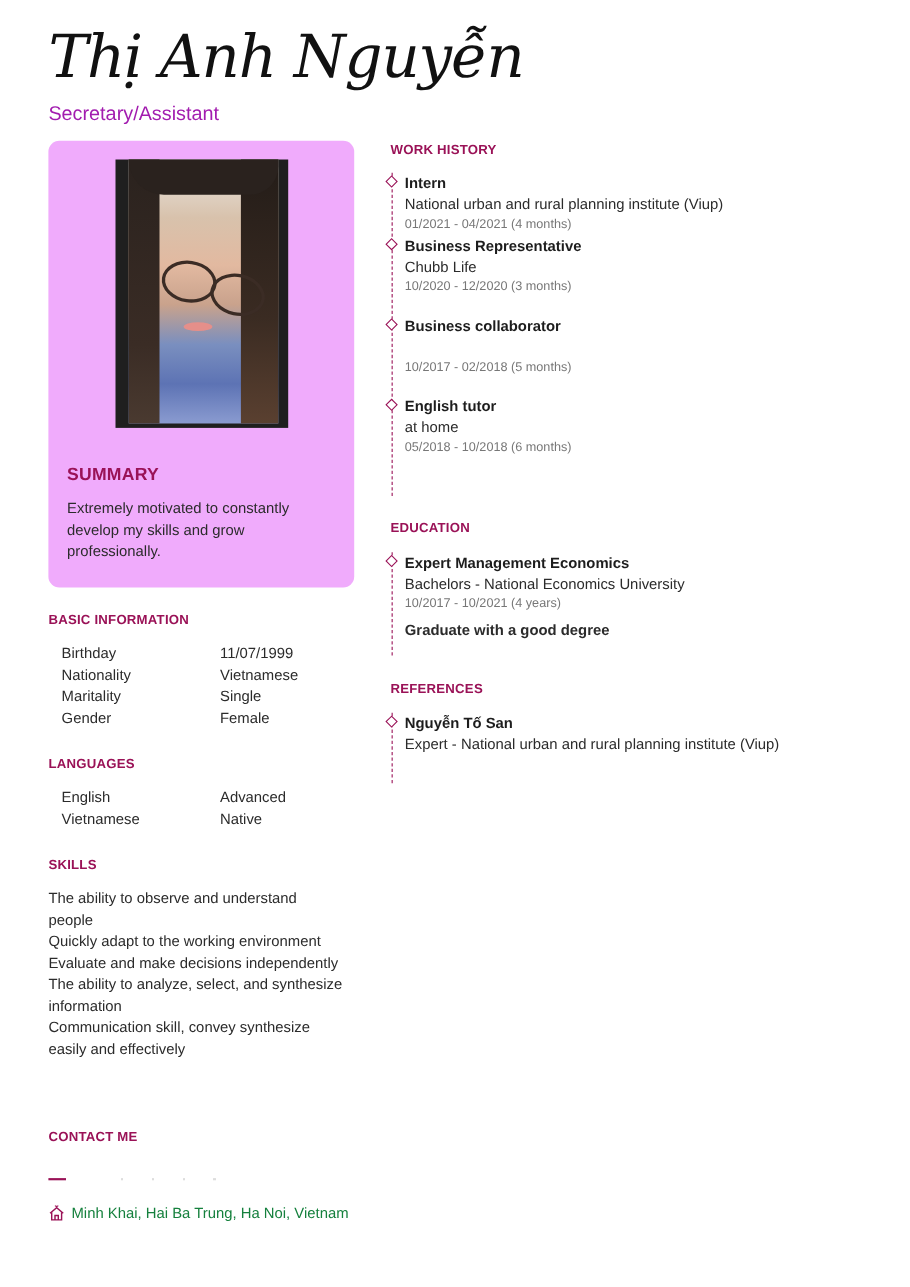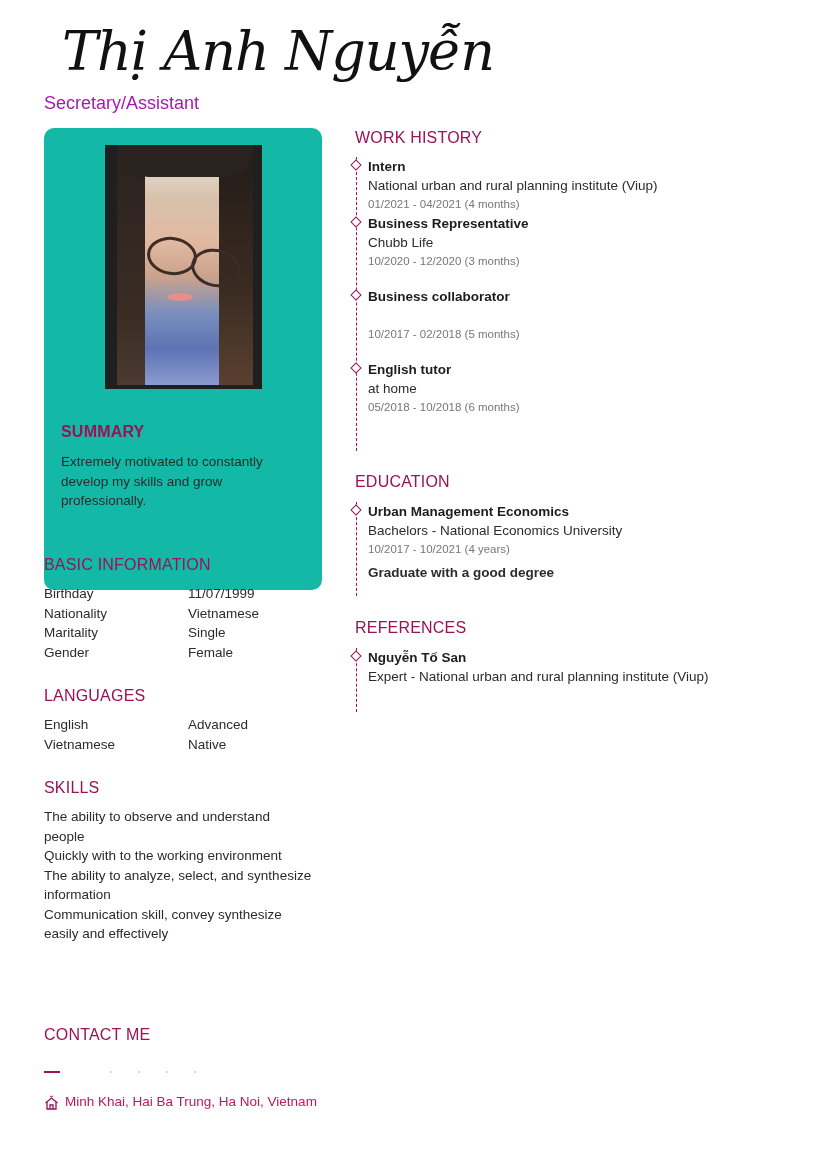--- a/index.html
+++ b/index.html
@@ -1,47 +1,47 @@
 <!DOCTYPE html>
 <html><head>
 <meta charset="utf-8">
 <style>
   html, body { margin:0; padding:0; background:#ffffff; }
   body { width:827px; height:1170px; position:relative; overflow:hidden;
          font-family:"Liberation Sans", "DejaVu Sans", sans-serif; color:#2b2b2b; }
   .name { position:absolute; left:44px; top:22px; font-family:"DejaVu Serif", serif;
-          font-style:italic; font-size:54px; letter-spacing:-1px; color:#111; line-height:1.1;margin-left:18px; }
+          font-style:italic; font-size:54px; letter-spacing:-1px; color:#111; line-height:1.1; }
   .title { position:absolute; left:44px; top:93px; font-size:18px; color:#a21caf; }
 
-  .left-card { position:absolute; left:44px; top:128px; width:278px; height:462px;
-               background:#14b8a6; border-radius:10px; }
+  .left-card { position:absolute; left:44px; top:128px; width:278px; height:406px;
+               background:#f0abfc; border-radius:10px; }
   .photo { position:absolute; left:61px; top:17px; width:157px; height:244px; background:#1f1f1f; }
   .photo-inner { position:absolute; left:12px; top:0; width:136px; height:240px;
      background:linear-gradient(180deg,#e9e6e2 0%,#d8c2ac 22%,#e2b9a0 40%,#c9a28c 55%,#7a8fbf 70%,#5d73b4 85%,#8a9bd0 100%); }
   .hair-l { position:absolute; left:0; top:0; width:28px; height:240px; background:linear-gradient(180deg,#2a221e,#3a2c25 70%,#4a3a30); }
   .hair-r { position:absolute; right:0; top:0; width:34px; height:240px; background:linear-gradient(180deg,#231c18,#3a2b22 60%,#5a4030); }
   .hair-top { position:absolute; left:0; top:0; width:136px; height:32px; background:#2a221e; border-radius:0 0 40px 50px; }
   .glass { position:absolute; top:92px; width:44px; height:32px; border:3px solid #3b2c25; border-radius:50%; }
   .glass.l { left:30px; transform:rotate(8deg); }
   .glass.r { left:74px; top:104px; transform:rotate(12deg); }
   .lips { position:absolute; left:50px; top:148px; width:26px; height:8px; background:#e58f8a; border-radius:50%; }
 
   .card-sec-title { position:absolute; left:17px; font-size:16px; font-weight:bold; color:#9a1257; letter-spacing:0.2px; }
   .card-text { position:absolute; left:17px; top:324px; width:240px; font-size:13.5px; line-height:19.5px; color:#2b2b2b; }
 
-  .sec-title { position:absolute; font-size:16px; font-weight:normal; color:#9a1257; letter-spacing:0.2px; }
+  .sec-title { position:absolute; font-size:12px; font-weight:bold; color:#9a1257; letter-spacing:0.2px; }
   .kv { position:absolute; left:44px; font-size:13.5px; line-height:19.5px; color:#2b2b2b; }
   .kv .row { display:flex; }
-  .kv .k { width:144px; }
+  .kv .k { width:144px;margin-left:12px; }
   .skills { position:absolute; left:44px; top:807px; width:270px; font-size:13.5px; line-height:19.5px; color:#2b2b2b; }
 
   .contact-line { position:absolute; left:44px; top:1071px; width:16px; height:1.5px; background:#9a1257; }
   .contact-dots { position:absolute; left:110px; top:1071px; width:90px; height:2px;
      background:repeating-linear-gradient(90deg,#ddd 0 2px,transparent 2px 28px); }
-  .contact-row { position:absolute; left:44px; top:1094px; display:flex; font-size:13.5px; color:#be185d; }
+  .contact-row { position:absolute; left:44px; top:1094px; display:flex; align-items:center; font-size:13.5px; color:#15803d; }
   .contact-row svg { margin-right:6px; }
 
   .timeline { position:absolute; left:355px; }
   .tl-line { position:absolute; left:1px; top:0; width:0; border-left:1.5px dashed #9a1257; }
   .tl-item { position:relative; padding-left:13px; }
   .tl-dot { position:absolute; left:-3px; top:4px; width:6px; height:6px; border:1.5px solid #9a1257;
             background:#fff; transform:rotate(45deg); }
   .tl-title { font-size:13.5px; font-weight:bold; color:#1d1d1d; line-height:19px; }
   .tl-sub { font-size:13.5px; color:#2b2b2b; line-height:19px; min-height:19px; }
   .tl-date { font-size:11.5px; color:#777; line-height:19px; }
@@ -96,21 +96,22 @@
     </div>
   <div class="row">
       <span class="k">Vietnamese</span>
       <span>Native</span>
     </div>
 </div>
 
 <div class="sec-title" style="left:44px;top:779px">SKILLS</div>
 <div class="skills">
   <div>The ability to observe and understand people</div>
-  <div>Quickly with to the working environment</div>
+  <div>Quickly adapt to the working environment</div>
+  <div>Evaluate and make decisions independently</div>
   <div>The ability to analyze, select, and synthesize information</div>
   <div>Communication skill, convey synthesize easily and effectively</div>
 </div>
 
 <div class="sec-title" style="left:44px;top:1026px">CONTACT ME</div>
 <div class="contact-line"></div>
 <div class="contact-dots"></div>
 <div class="contact-row">
   <svg width="15" height="16" viewBox="0 0 15 16">
     <path d="M6 2 Q7.5 3.5 9 2" stroke="#9a1257" fill="none" stroke-width="1"></path>
@@ -148,21 +149,21 @@
     <div class="tl-sub">at home</div>
     <div class="tl-date">05/2018 - 10/2018 (6 months)</div>
   </div>
 </div>
 
 <div class="sec-title" style="left:355px;top:473px">EDUCATION</div>
 <div class="timeline" style="top:502px">
   <div class="tl-line" style="height:94px"></div>
   <div class="tl-item">
     <div class="tl-dot"></div>
-    <div class="tl-title">Urban Management Economics</div>
+    <div class="tl-title">Expert Management Economics</div>
     <div class="tl-sub">Bachelors - National Economics University</div>
     <div class="tl-date">10/2017 - 10/2021 (4 years)</div>
     <div class="tl-note">Graduate with a good degree</div>
   </div>
 </div>
 
 <div class="sec-title" style="left:355px;top:619px">REFERENCES</div>
 <div class="timeline" style="top:648px">
   <div class="tl-line" style="height:64px"></div>
   <div class="tl-item">

